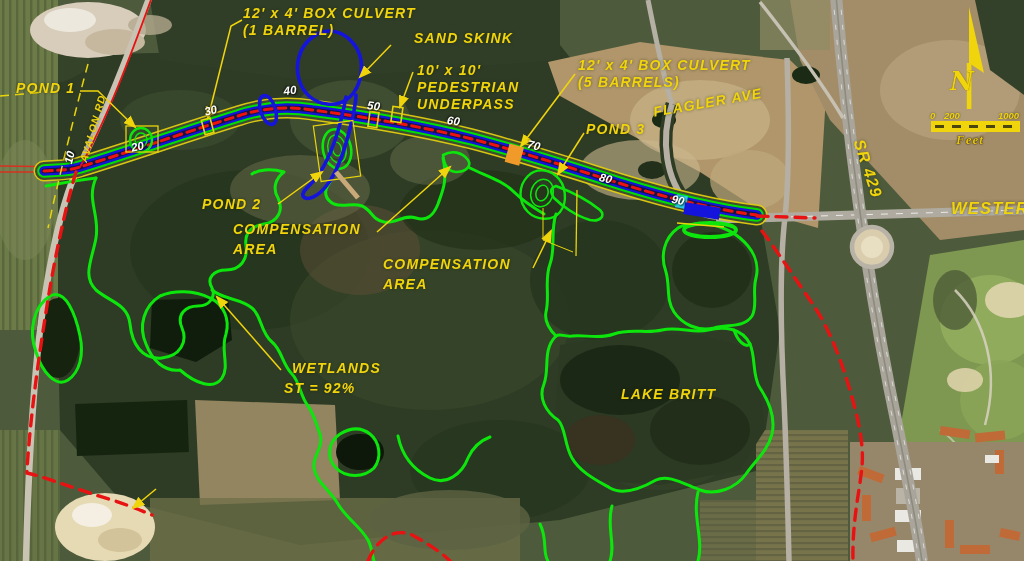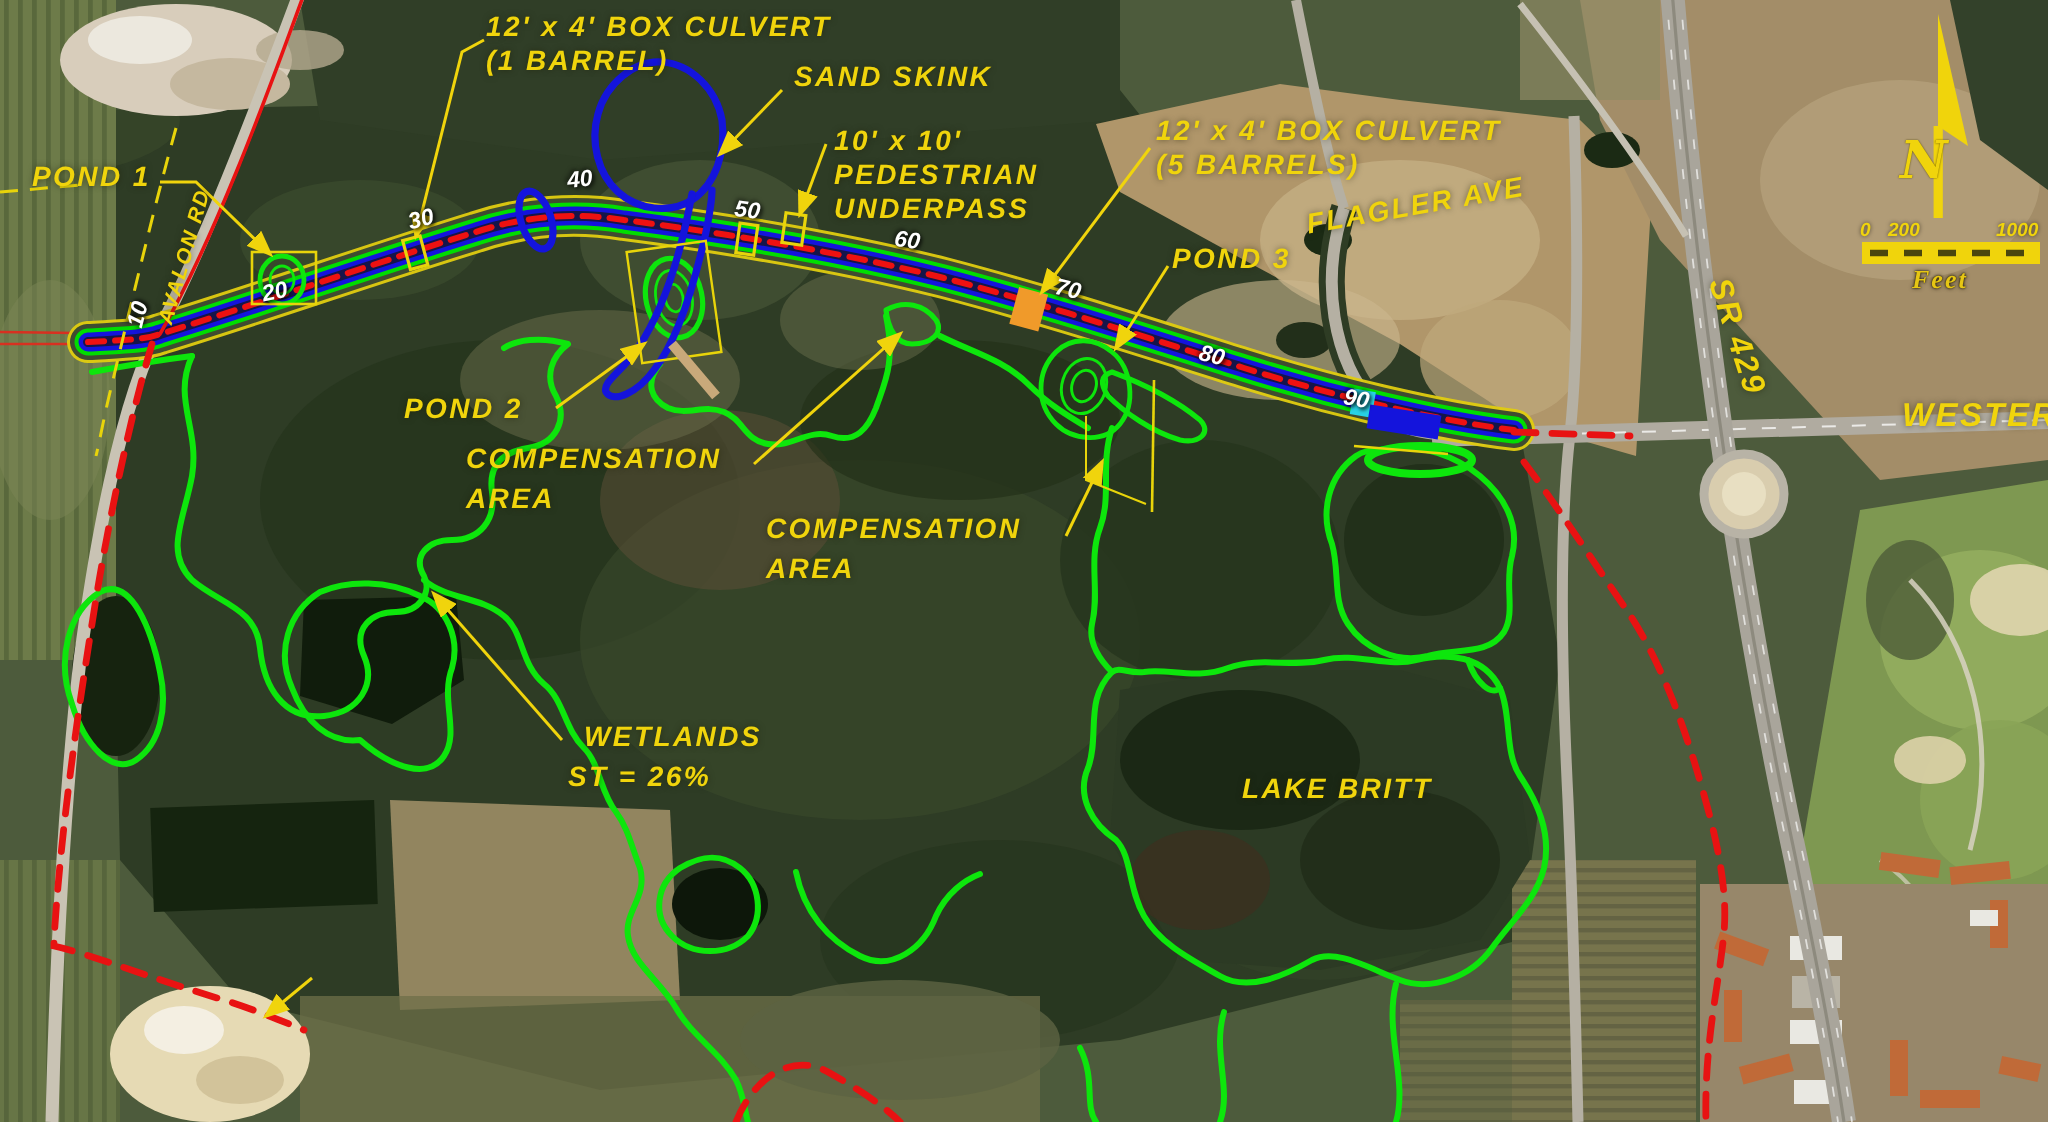--- a/index.html
+++ b/index.html
@@ -250,21 +250,21 @@
   </g>
   <g>
     <rect x="931" y="121" width="89" height="11" fill="#f0d40c"></rect>
     <path d="M935,126.5 L1016,126.5" stroke="#4a460e" stroke-width="3.2" stroke-dasharray="9 8"></path>
   </g>
 </svg>
 
 <div class="lbl" style="left:243px;top:5px;">12' x 4' BOX CULVERT</div>
 <div class="lbl" style="left:243px;top:22px;">(1 BARREL)</div>
 
-<div class="lbl" style="left:397px;top:30px;">SAND SKINK</div>
+<div class="lbl" style="left:414px;top:30px;">SAND SKINK</div>
 
 <div class="lbl" style="left:417px;top:62px;">10' x 10'</div>
 <div class="lbl" style="left:417px;top:79px;">PEDESTRIAN</div>
 <div class="lbl" style="left:417px;top:96px;">UNDERPASS</div>
 
 <div class="lbl" style="left:578px;top:57px;">12' x 4' BOX CULVERT</div>
 <div class="lbl" style="left:578px;top:74px;">(5 BARRELS)</div>
 
 <div class="lbl" style="left:16px;top:80px;text-align:right;">POND 1</div>
 <div class="lbl" style="left:202px;top:196px;">POND 2</div>
@@ -272,21 +272,21 @@
 
 <div class="lbl rot" style="left:652px;top:104px;transform:rotate(-10deg);">FLAGLER AVE</div>
 
 <div class="lbl" style="left:233px;top:221px;">COMPENSATION</div>
 <div class="lbl" style="left:233px;top:241px;">AREA</div>
 
 <div class="lbl" style="left:383px;top:256px;">COMPENSATION</div>
 <div class="lbl" style="left:383px;top:276px;">AREA</div>
 
 <div class="lbl" style="left:292px;top:360px;">WETLANDS</div>
-<div class="lbl" style="left:284px;top:380px;">ST = 26%</div>
+<div class="lbl" style="left:284px;top:380px;">ST = 92%</div>
 
 <div class="lbl" style="left:621px;top:386px;">LAKE BRITT</div>
 
 
 <div class="lbl big ctr" style="left:836px;top:160px;width:64px;text-align:center;transform:rotate(72deg);">SR 429</div>
 <div class="lbl big" style="left:951px;top:200px;font-size:16.5px;">WESTERN</div>
 <div class="lbl small ctr" style="left:58px;top:120px;width:70px;text-align:center;transform:rotate(-74deg);">AVALON RD</div>
 
 <div class="st rot" style="left:62px;top:162px;transform:rotate(-75deg);">10</div>
 <div class="st rot" style="left:130px;top:142px;transform:rotate(-12deg);">20</div>

